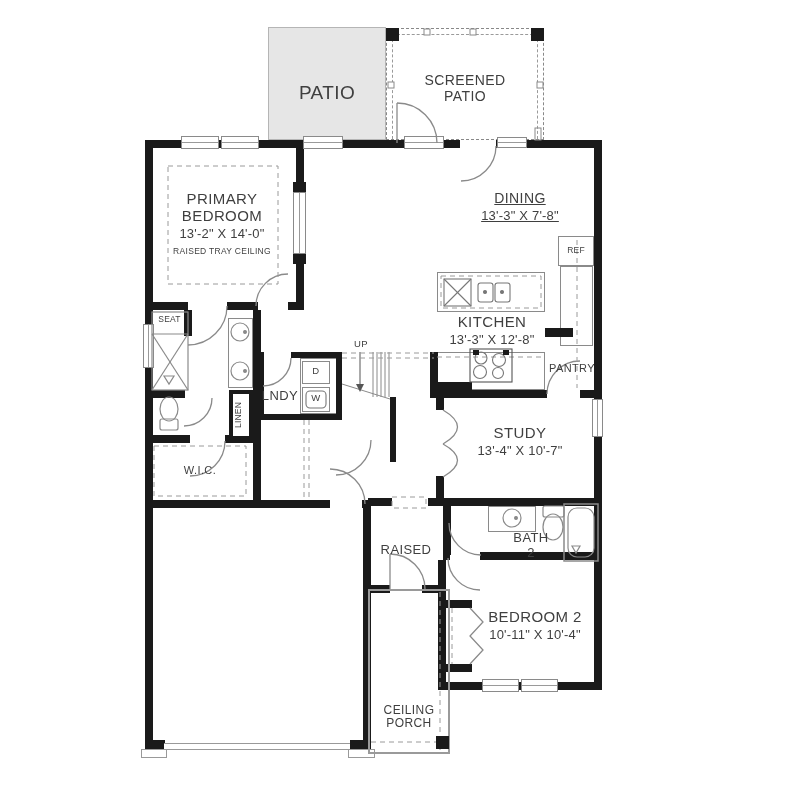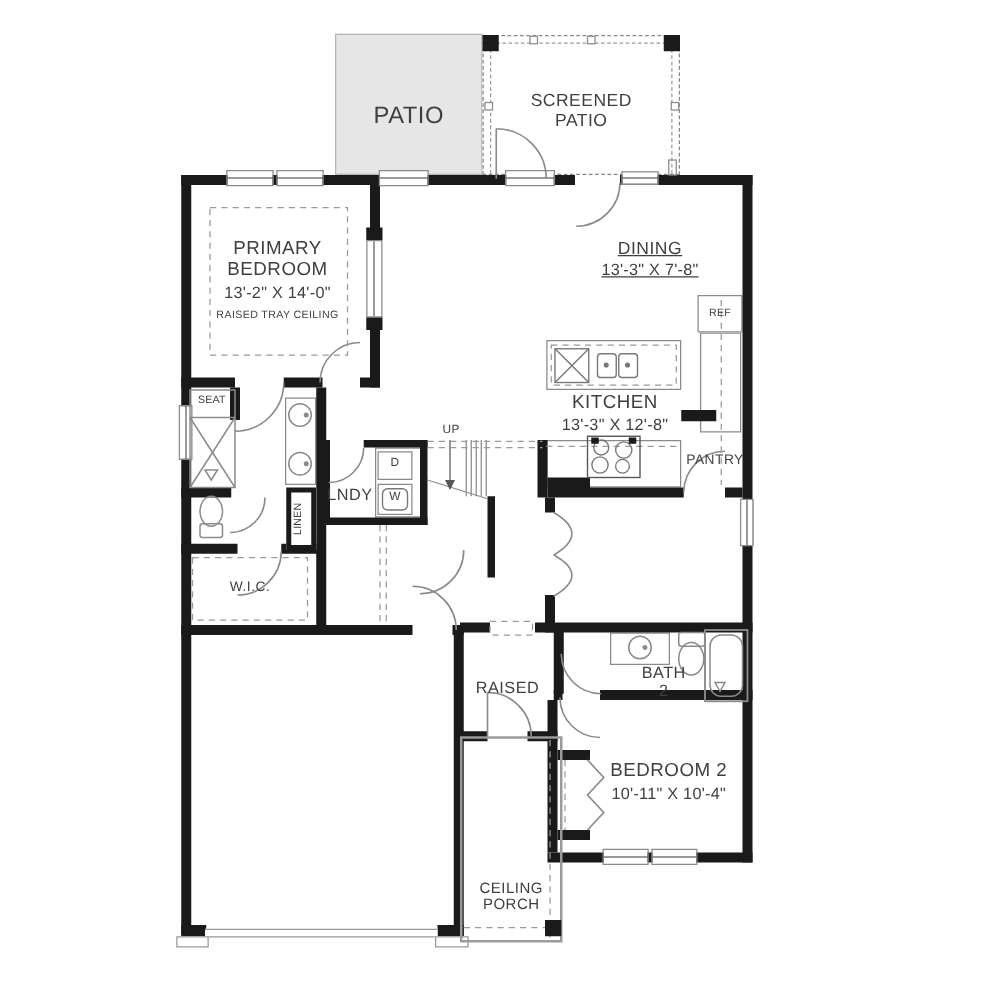--- a/index.html
+++ b/index.html
@@ -229,20 +229,24 @@
     <div class="dims">13'-3" X 7'-8"</div>
   </div>
 
   <div class="lbl" style="left:430px;top:314px;width:124px;">
     <div class="name">KITCHEN</div>
     <div class="dims">13'-3" X 12'-8"</div>
   </div>
 
   <div class="lbl small" style="left:545px;top:362px;width:54px;">PANTRY</div>
 
+  <div class="lbl" style="left:456px;top:425px;width:128px;">
+    <div class="name">STUDY</div>
+    <div class="dims">13'-4" X 10'-7"</div>
+  </div>
 
   <div class="lbl" style="left:254px;top:389px;width:52px;font-size:13px;">LNDY</div>
   <div class="lbl small" style="left:169px;top:464px;width:62px;">W.I.C.</div>
   <div class="lbl" style="left:374px;top:543px;width:64px;font-size:13px;">RAISED</div>
   <div class="lbl" style="left:509px;top:531px;width:44px;font-size:13px;">BATH 2</div>
 
   <div class="lbl" style="left:463px;top:609px;width:144px;">
     <div class="name">BEDROOM 2</div>
     <div class="dims">10'-11" X 10'-4"</div>
   </div>

